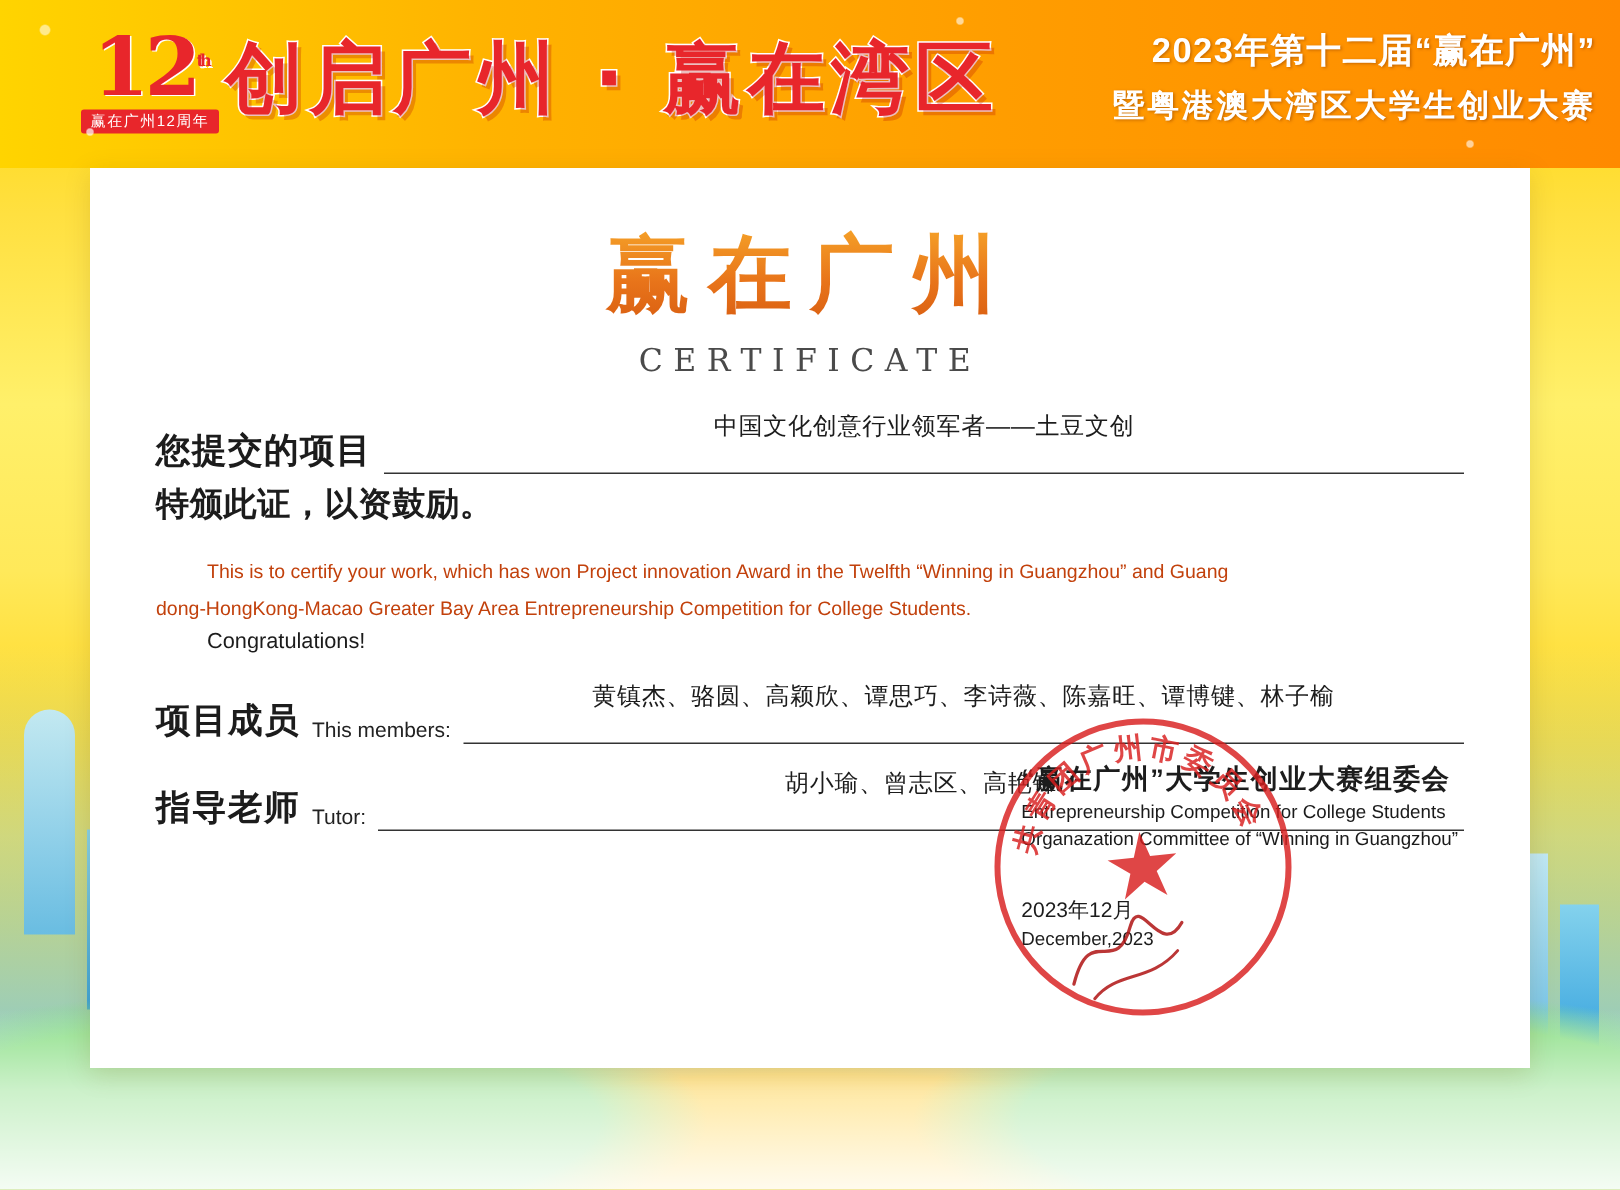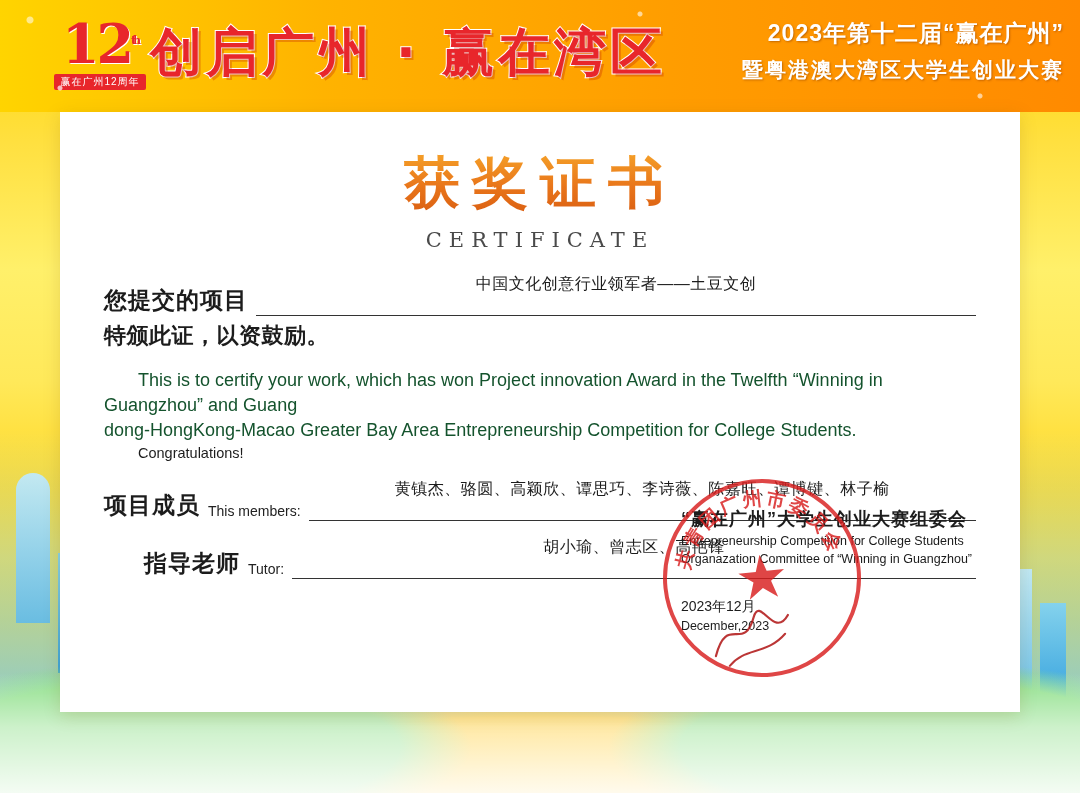--- a/index.html
+++ b/index.html
@@ -207,32 +207,32 @@
   }
   .para {
     margin-top: 14px;
     font-size: 22px;
     font-weight: 700;
     line-height: 40px;
     letter-spacing: .5px;
   }
   .para-en {
     margin-top: 12px;
-    font-size: 18px;
+    font-size: 13px;
     line-height: 25px;
-    color: #14532d;
+    color: #c2410c;
     text-indent: 34px;
   }
   .congrats {
     margin-top: 2px;
     font-size: 14.5px;
     text-indent: 34px;
   }
   .members-row { margin-top: 18px; }
-  .tutor-row { margin-top: 16px; margin-left: 40px; }
+  .tutor-row { margin-top: 16px; }
 
   
   .sign {
     position: absolute;
     right: 4px;
     top: 232px;
     text-align: left;
     line-height: 1.45;
   }
   .sign .cn {
@@ -327,21 +327,21 @@
       </div>
       <div class="sub">赢在广州12周年</div>
     </div>
     <div class="banner-main">创启广州 · 赢在湾区</div>
     <div class="banner-sub1">2023年第十二届“赢在广州”</div>
     <div class="banner-sub2">暨粤港澳大湾区大学生创业大赛</div>
   </div>
 
   <div class="card">
 
-    <div class="cert-title">获奖证书</div>
+    <div class="cert-title">赢在广州</div>
     <div class="cert-title-en">CERTIFICATE</div>
 
     <div class="body">
 
       <div class="row">
         <div class="lbl-cn big">您提交的项目</div>
         <div class="fill cn">中国文化创意行业领军者——土豆文创</div>
       </div>
 
       <div class="para" style="margin-top:0">特颁此证，以资鼓励。</div>

